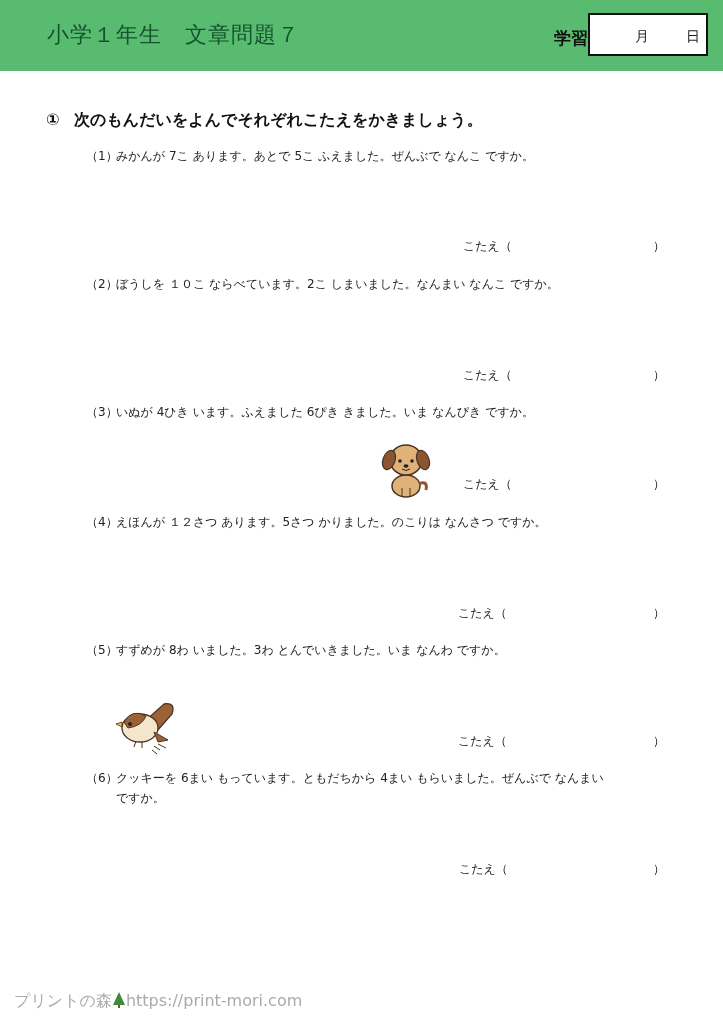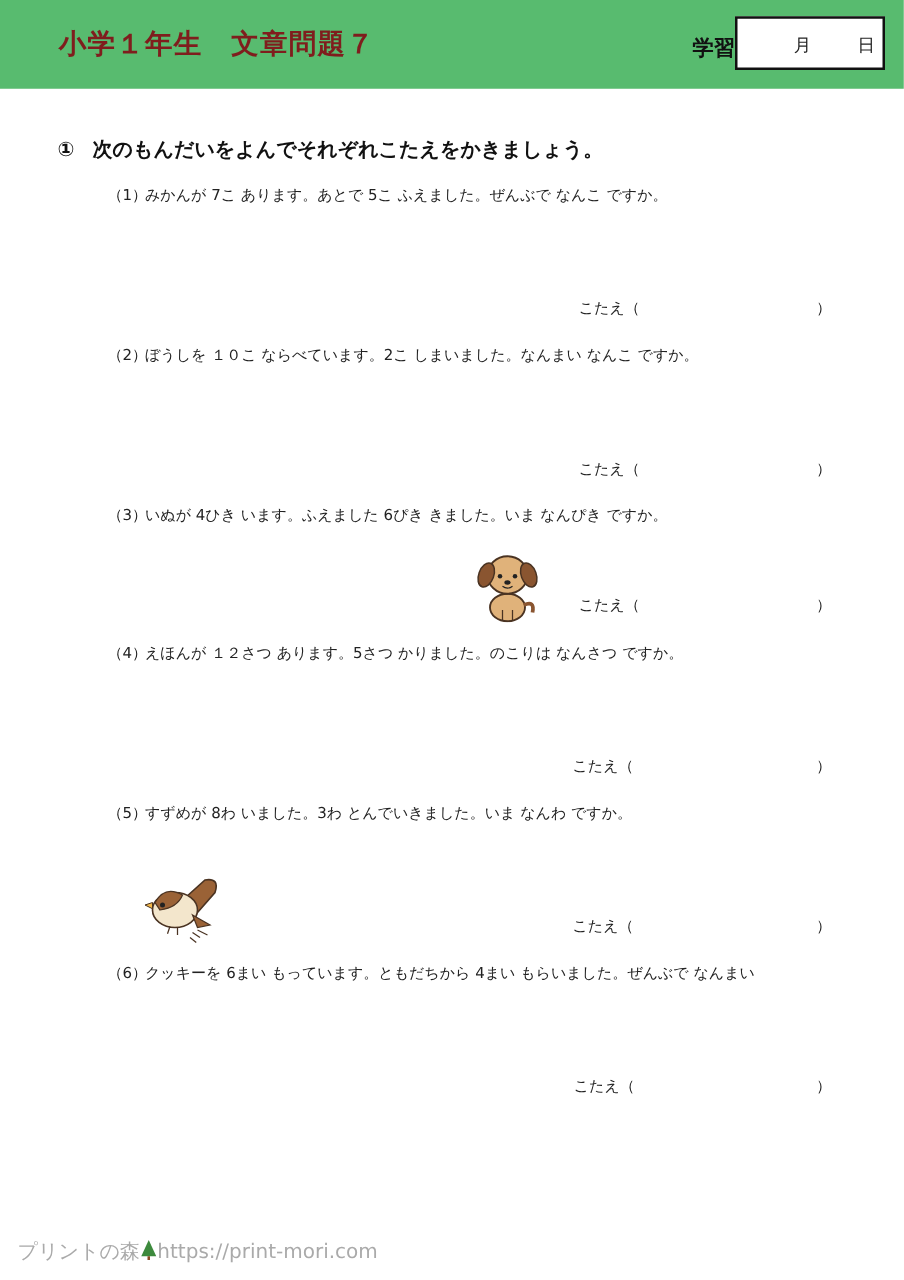--- a/index.html
+++ b/index.html
@@ -1,19 +1,19 @@
 <!DOCTYPE html>
 <html><head>
 <meta charset="utf-8">
 <style>
   html, body { margin:0; padding:0; }
   body { width:723px; height:1024px; background:#ffffff; position:relative; overflow:hidden;
          font-family:"DejaVu Sans", "Liberation Sans", sans-serif; color:#222; }
   .header { position:absolute; left:0; top:0; width:723px; height:71px; background:#58bb6f; }
-  .title { position:absolute; left:47px; top:20px; font-size:22px; font-weight:bold; color:#7f1d1d; letter-spacing:1px; }
+  .title { position:absolute; left:47px; top:20px; font-size:22px; font-weight:normal; color:#14532d; letter-spacing:1px; }
   .date-label { position:absolute; left:522px; top:27px; font-size:17px; font-weight:bold; color:#111;margin-left:32px; }
   .date-box { position:absolute; left:588px; top:13px; width:120px; height:43px; background:#fff;
               border:2px solid #111; box-sizing:border-box; }
   .date-box .m { position:absolute; left:45px; top:13px; font-size:14px; color:#222; }
   .date-box .d { position:absolute; left:96px; top:13px; font-size:14px; color:#222; }
   .instr { position:absolute; left:46px; top:110px; font-size:16px; font-weight:bold; color:#111; }
   .instr .num { display:inline-block; width:28px; }
   .q { position:absolute; left:86px; font-size:12px; color:#222; line-height:20px; width:580px; }
   .q .qn { display:inline-block; width:30px; }
   .q .cont { padding-left:30px; display:block; }
@@ -100,20 +100,21 @@
   <line x1="44" y1="44" x2="52" y2="48" stroke="#4a3322" stroke-width="1"></line>
   <line x1="38" y1="50" x2="43" y2="54" stroke="#4a3322" stroke-width="1"></line>
 </svg>
 <div class="ans" style="left:458px;top:733px;width:205px">
   <span>こたえ（</span>
   <span class="paren-close" style="left:195px">）</span>
 </div>
 
 <div class="q" style="top:768px">
   <span class="qn">（6）</span><span>クッキーを 6まい もっています。ともだちから 4まい もらいました。ぜんぶで なんまい</span>
+  <span class="cont">ですか。</span>
 </div>
 <div class="ans" style="left:459px;top:861px;width:205px">
   <span>こたえ（</span>
   <span class="paren-close" style="left:194px">）</span>
 </div>
 
 <div class="footer">
   <span>プリントの森</span><svg width="14" height="16" viewBox="0 0 14 16" style="vertical-align:-2px">
     <polygon points="7,0 13,13 1,13" fill="#3d8a3d"></polygon>
     <rect x="6" y="13" width="2" height="3" fill="#8a4b22"></rect>

